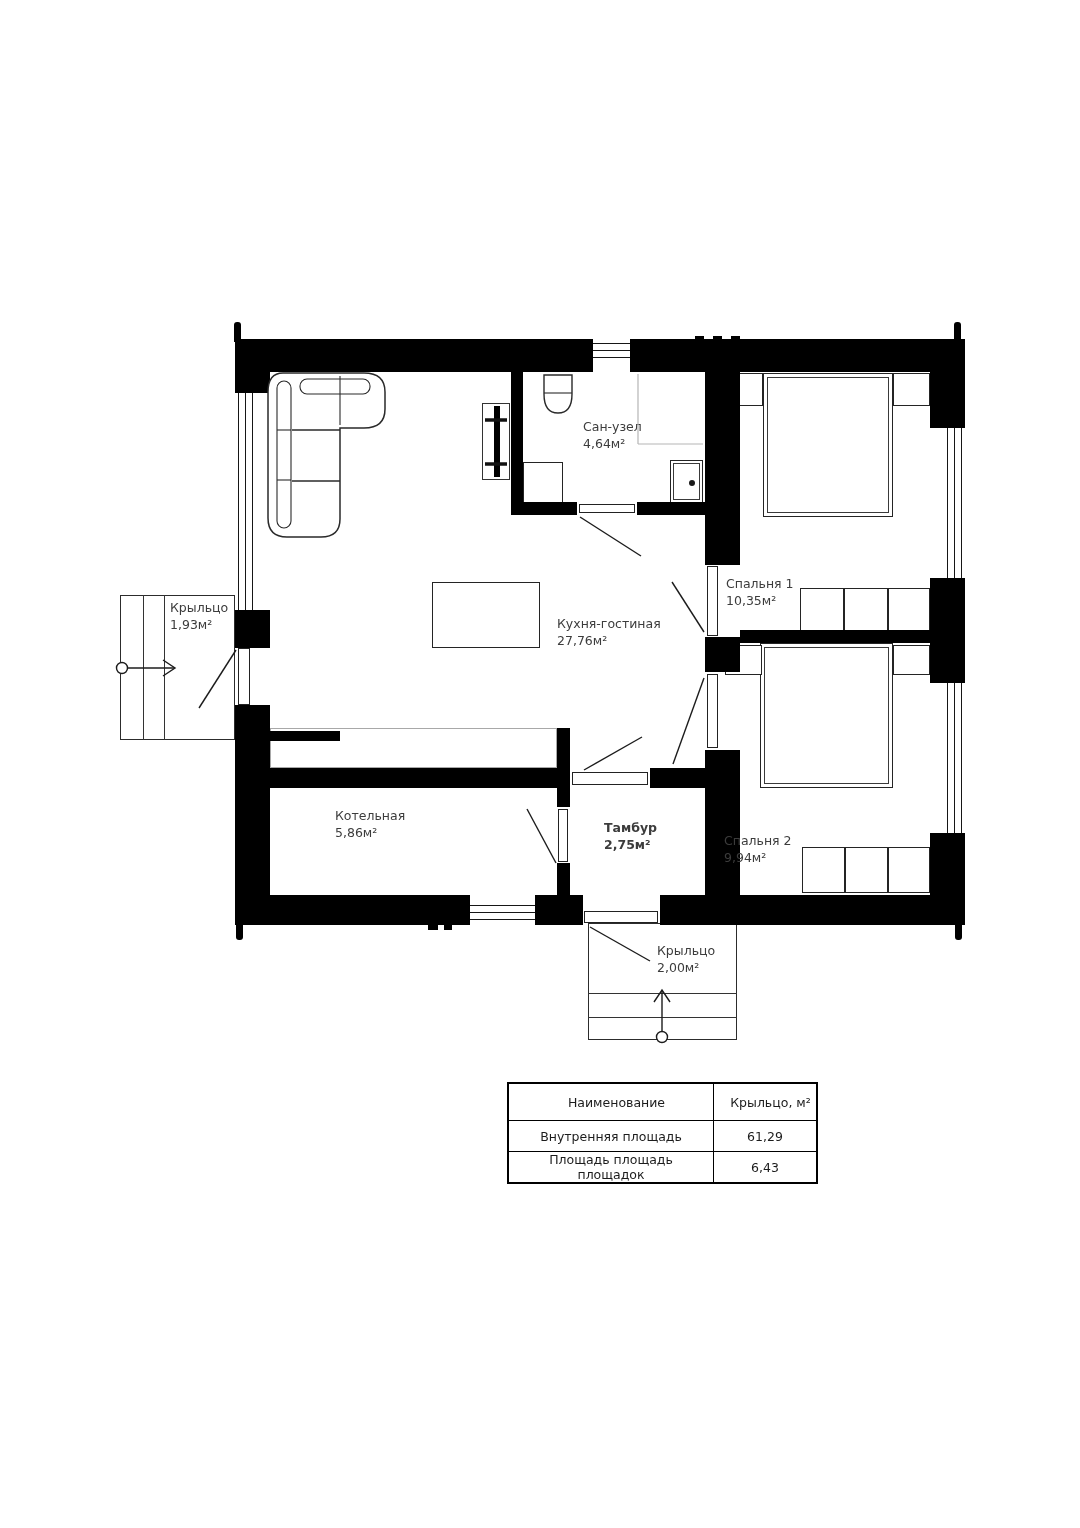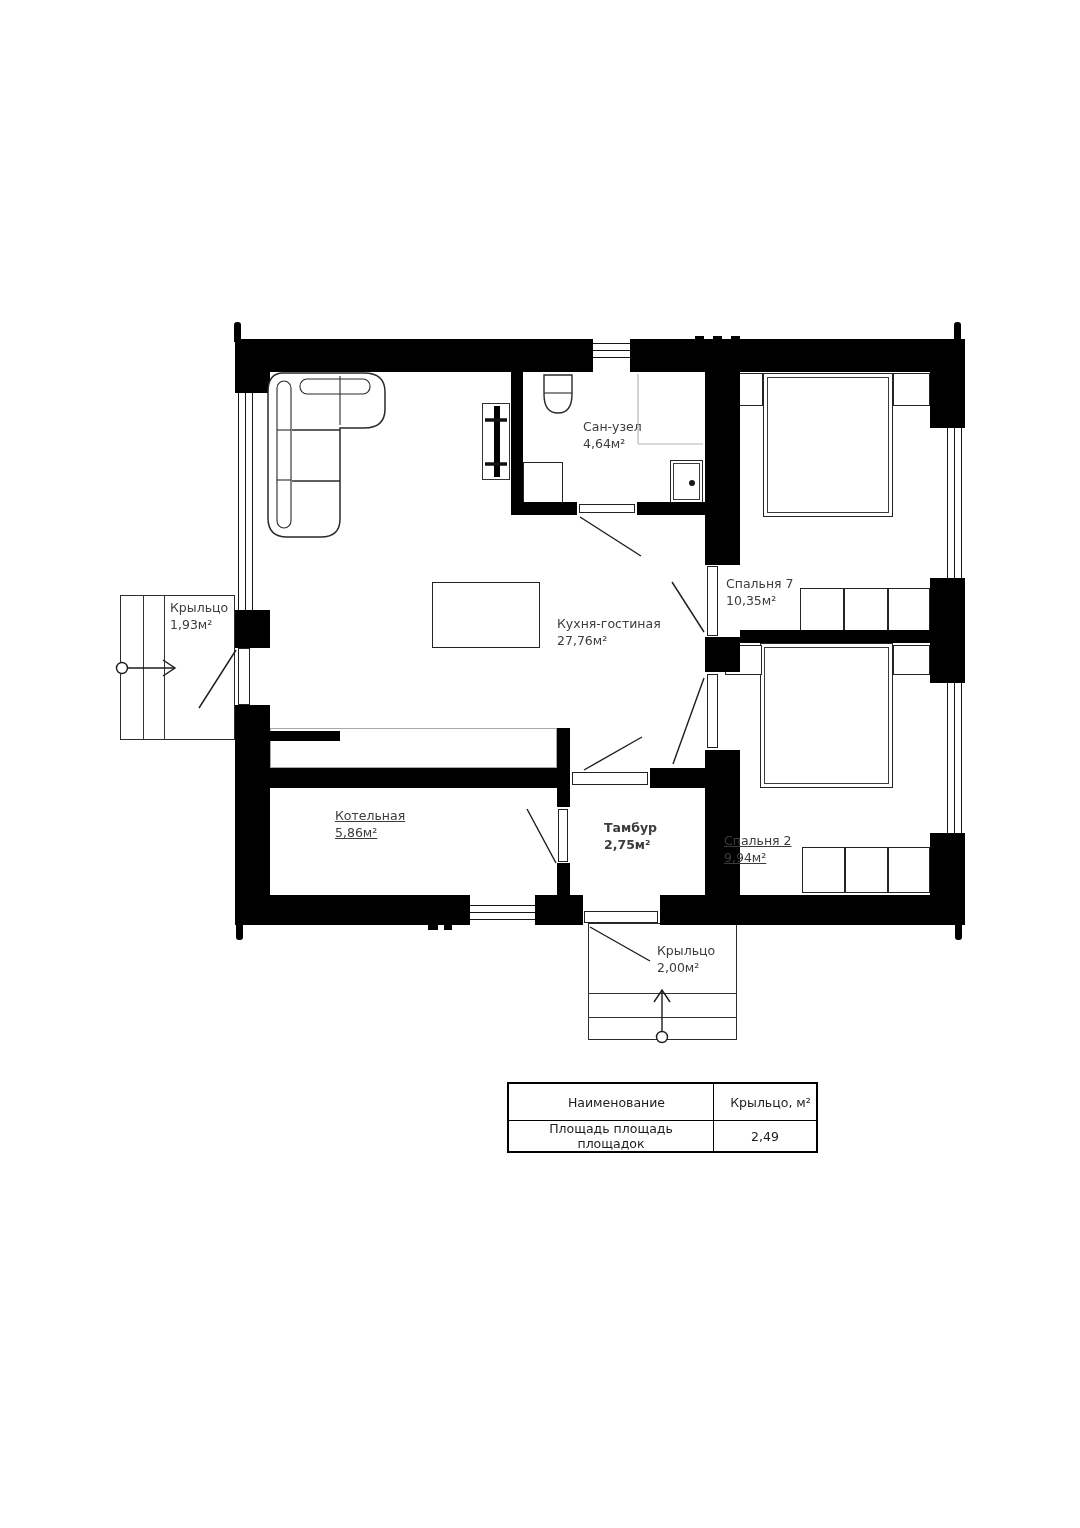--- a/index.html
+++ b/index.html
@@ -140,40 +140,40 @@
   <div class="leaf" style="left:572px;top:772px;width:76px;height:13px;"></div>
   <div class="leaf" style="left:558px;top:809px;width:10px;height:53px;"></div>
   <div class="leaf" style="left:238px;top:648px;width:12px;height:57px;"></div>
   <div class="leaf" style="left:584px;top:911px;width:74px;height:12px;"></div>
 
   <div class="label" style="left:583px;top:418px;">
     <span class="ln">Сан-узел</span>
     <span class="ln">4,64м²</span>
   </div>
   <div class="label" style="left:726px;top:575px;">
-    <span class="ln">Спальня 7</span>
+    <span class="ln">Спальня 1</span>
     <span class="ln">10,35м²</span>
   </div>
   <div class="label" style="left:557px;top:615px;">
     <span class="ln">Кухня-гостиная</span>
     <span class="ln">27,76м²</span>
   </div>
   <div class="label" style="left:170px;top:599px;">
     <span class="ln">Крыльцо</span>
     <span class="ln">1,93м²</span>
   </div>
-  <div class="label" style="left:335px;top:807px;text-decoration:underline;">
+  <div class="label" style="left:335px;top:807px;">
     <span class="ln">Котельная</span>
     <span class="ln">5,86м²</span>
   </div>
   <div class="label" style="left:604px;top:819px;font-weight:bold;">
     <span class="ln">Тамбур</span>
     <span class="ln">2,75м²</span>
   </div>
-  <div class="label" style="left:724px;top:832px;text-decoration:underline;">
+  <div class="label" style="left:724px;top:832px;">
     <span class="ln">Спальня 2</span>
     <span class="ln">9,94м²</span>
   </div>
   <div class="label" style="left:657px;top:942px;">
     <span class="ln">Крыльцо</span>
     <span class="ln">2,00м²</span>
   </div>
 
   <svg class="overlay" width="1080" height="1528" viewBox="0 0 1080 1528">
 
@@ -227,18 +227,22 @@
 
 </div>
 
 <table class="area-table">
   <tbody>
         <tr class="hdr">
     <td style="width:183px;">Наименование</td>
     <td>Крыльцо, м²</td>
   </tr>
   <tr>
+    <td>Внутренняя площадь</td>
+    <td>61,29</td>
+  </tr>
+  <tr>
     <td>Площадь площадь площадок</td>
-    <td>2,49</td>
+    <td>6,43</td>
   </tr>
 </tbody>
     </table>
 </div>
 
 </body></html>

